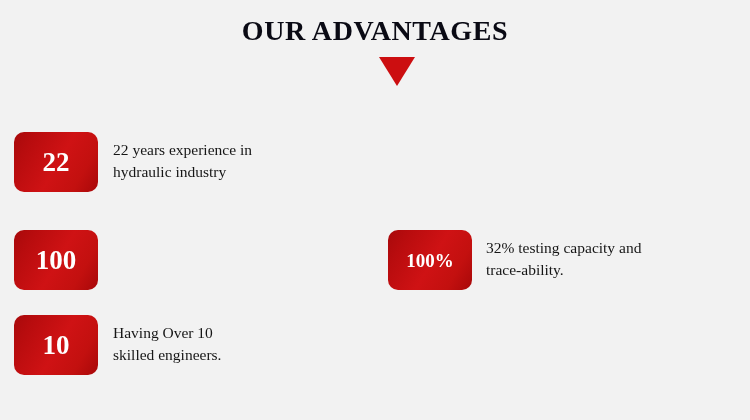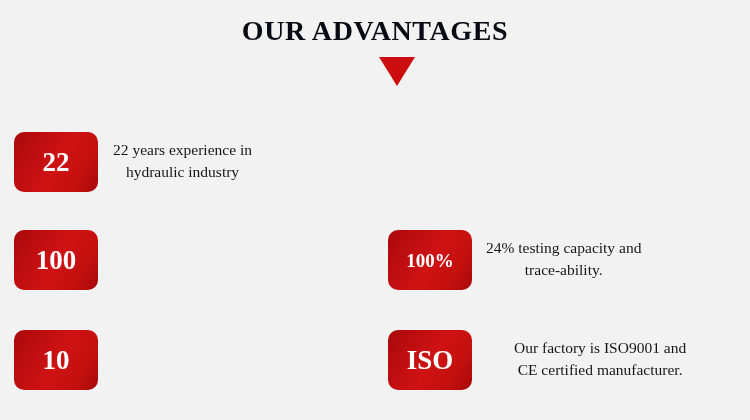--- a/index.html
+++ b/index.html
@@ -62,21 +62,21 @@
   }
   .adv-item {
     position: absolute;
     display: flex;
     align-items: flex-start;
   }
   .adv-item.col-left  { left: 14px;  width: 330px; }
   .adv-item.col-right { left: 388px; width: 360px; }
   .adv-item.row-1 { top: 132px; }
   .adv-item.row-2 { top: 230px; }
-  .adv-item.row-3 { top: 330px; gap: 28px; }
+  .adv-item.row-3 { top: 315px; }
 
   .badge {
     flex: 0 0 auto;
     width: 84px;
     height: 60px;
     border-radius: 10px;
     background: linear-gradient(120deg,
                 #a8090b 0%,
                 #b80c0e 18%,
                 #cf1214 52%,
@@ -100,21 +100,20 @@
   .badge-text.sz-md { font-size: 19px; }
 
   .adv-desc {
     margin-left: 15px;
     padding-top: 7px;
     font-family: "Liberation Serif", "DejaVu Serif", serif;
     font-size: 15.5px;
     line-height: 22px;
     color: #161616;
     white-space: pre-line;
-    text-align: center;
   }
   .adv-item.col-right .adv-desc {
     margin-left: 14px;
   }
 </style>
 </head>
 <body>
 
 <div class="canvas">
 
@@ -136,33 +135,28 @@
     <div class="adv-item col-left row-2">
       <div class="badge">
         <span class="badge-text sz-lg">100</span>
       </div>
     </div>
 
     <div class="adv-item col-left row-3">
       <div class="badge">
         <span class="badge-text sz-lg">10</span>
       </div>
+      <div class="adv-desc">Having Over 10
+skilled engineers.</div>
     </div>
 
 
     <div class="adv-item col-right row-2">
       <div class="badge">
         <span class="badge-text sz-md">100%</span>
       </div>
-      <div class="adv-desc">24% testing capacity and
+      <div class="adv-desc">32% testing capacity and
 trace-ability.</div>
     </div>
 
-    <div class="adv-item col-right row-3">
-      <div class="badge">
-        <span class="badge-text sz-lg">ISO</span>
-      </div>
-      <div class="adv-desc">Our factory is ISO9001 and
-CE certified manufacturer.</div>
-    </div>
 
   </div>
 </div>
 
 </body></html>

